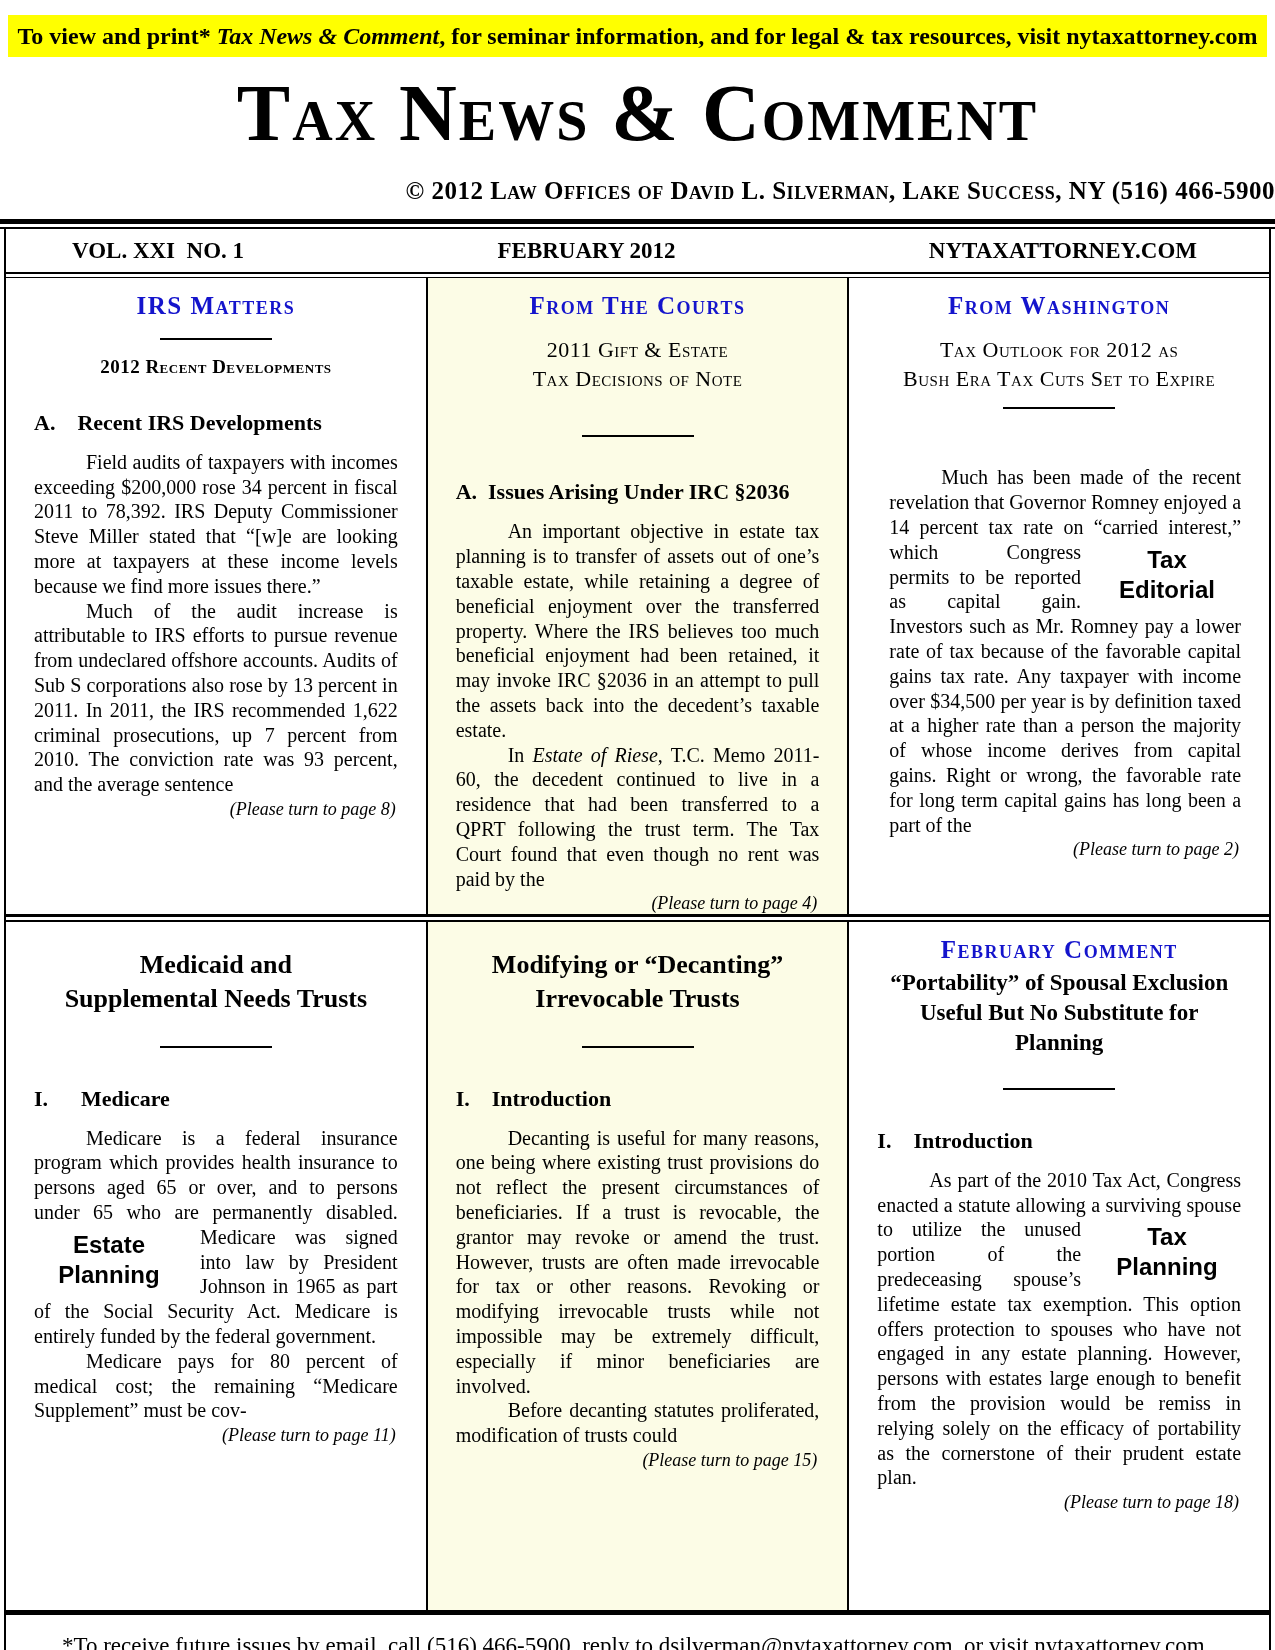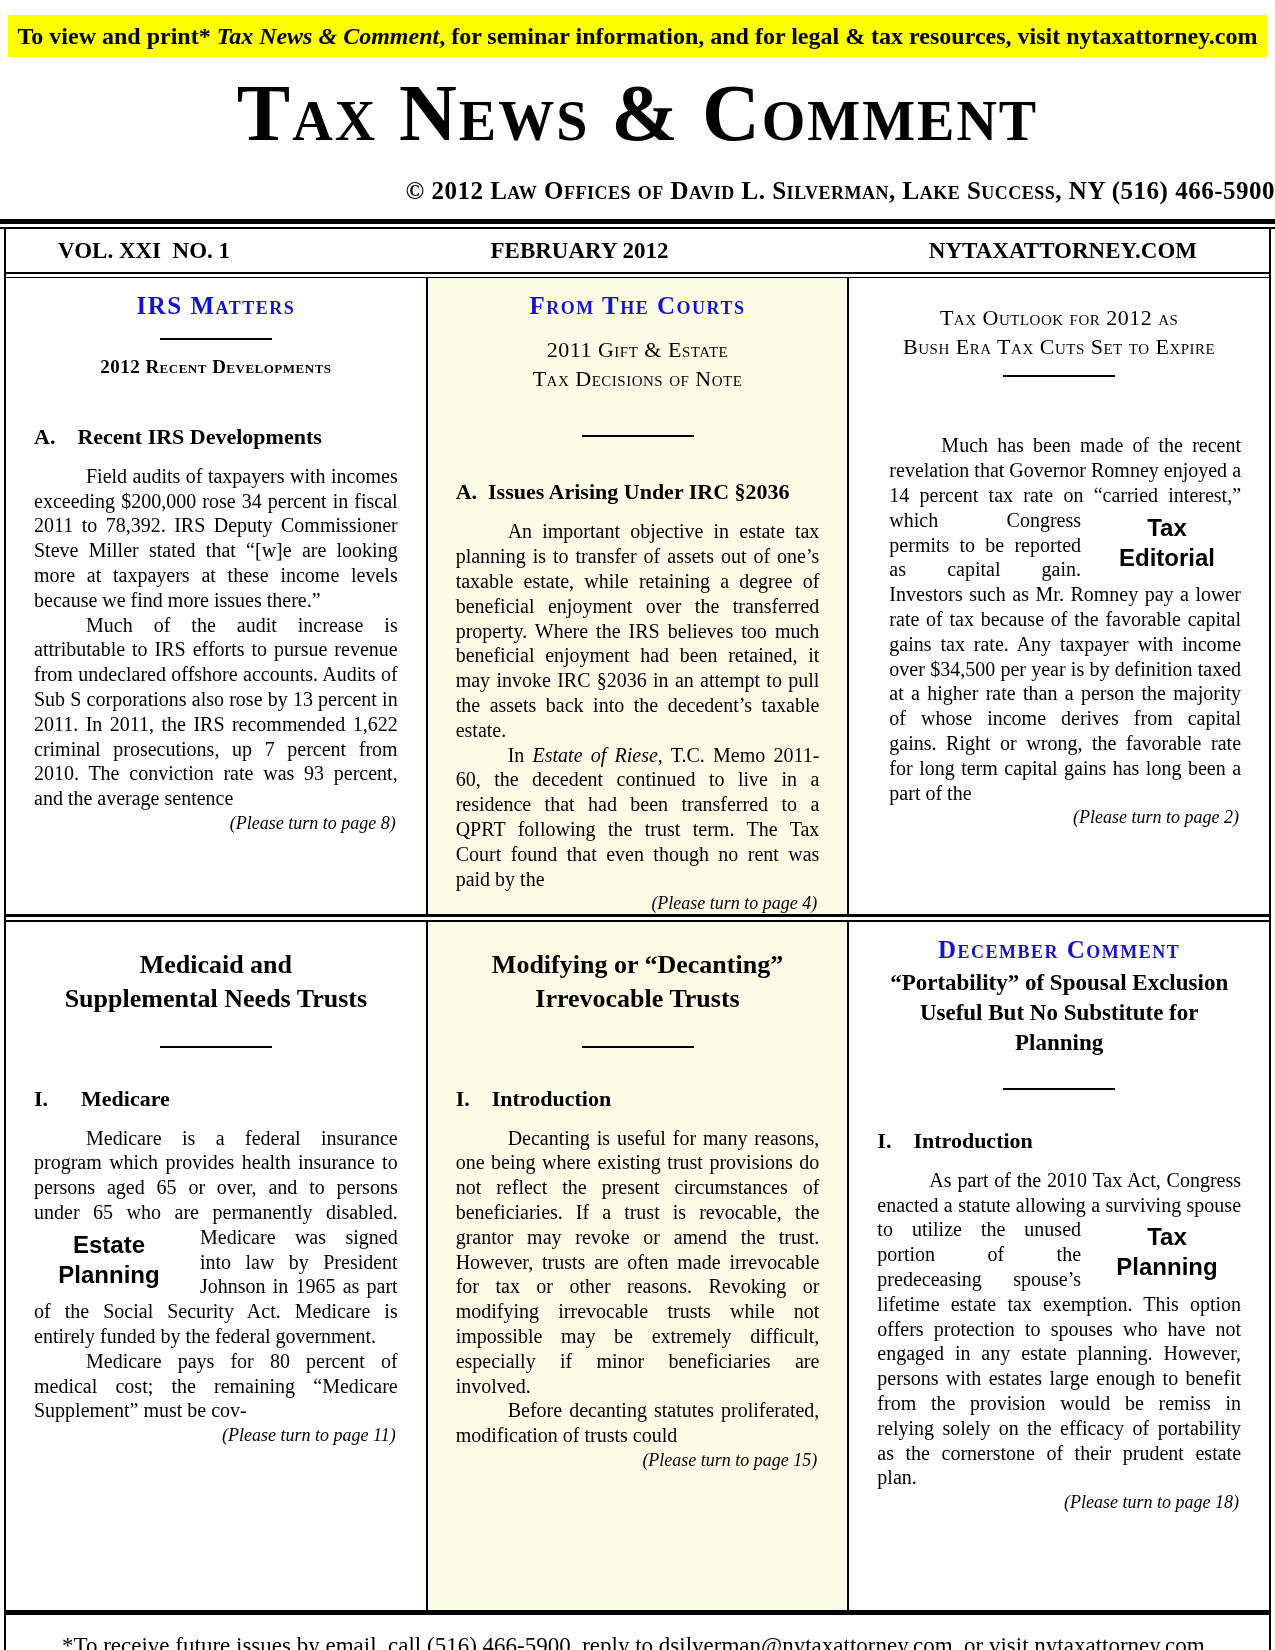--- a/index.html
+++ b/index.html
@@ -25,21 +25,21 @@
     font-size:25px; letter-spacing:0.5px;
   }
   .rule-double-top { margin-top:14px; height:10px; border-top:5px solid #000; border-bottom:2px solid #000; }
   
   .frame {
     margin:0 4px; height:1430px; border-left:2px solid #000; border-right:2px solid #000;
     display:flex; flex-direction:column;
   }
   .vol-bar {
     height:48px; display:flex; align-items:center; justify-content:space-between;
-    padding:0 72px 0 52px; font-weight:bold; font-size:23px;
+    padding:0 72px 0 66px; font-weight:bold; font-size:23px;
   }
   .rule-double-mid { height:6px; border-top:2px solid #000; border-bottom:1px solid #000; }
   .grid-row { display:flex; width:100%; }
   .row-top { height:688px; }
   .row-divider { height:8px; border-top:3px solid #000; border-bottom:2px solid #000; }
   .row-bottom { height:760px; }
   .col { flex:1 1 0; padding:10px 28px 0 28px; overflow:hidden; }
   .col + .col { border-left:2px solid #000; }
   .col.ivory { background:var(--ivory, #fcfce6); }
   
@@ -52,21 +52,21 @@
     white-space:pre-line; margin-top:16px; letter-spacing:0.5px;
   }
   .subtitle2 {
     font-variant:small-caps; font-weight:bold; text-align:center; font-size:19px;
     line-height:1.35; white-space:pre-line; margin-top:14px; letter-spacing:0.5px;
   }
   .center-rule { width:112px; border-top:2px solid #000; margin:18px auto 0 auto; }
   .col-b .center-rule { margin-top:42px; }
   .col-c .center-rule { margin-top:14px; }
   .row-bottom .center-rule { margin-top:30px; }
-  .section-heading { font-weight:bold; font-size:22px; margin-top:44px; }
+  .section-heading { font-weight:bold; font-size:22px; margin-top:30px; }
   .col-b .section-heading { margin-top:42px; }
   .row-bottom .section-heading { margin-top:38px; }
   .body { margin-top:14px; }
   .col-c .body { margin-top:56px;margin-left:12px; }
   .body p {
     font-size:20px; line-height:1.24; text-align:justify; text-indent:52px; margin:0;
   }
   .turn-note {
     font-style:italic; text-align:right; font-size:18px; margin-top:2px; padding-right:2px;
   }
@@ -128,20 +128,21 @@
         <div class="center-rule"></div>
         <h3 class="section-heading">A. Issues Arising Under IRC §2036</h3>
         <div class="body">
           <p>An important objective in estate tax planning is to transfer of assets out of one’s taxable estate, while retaining a degree of beneficial enjoyment over the transferred property. Where the IRS believes too much beneficial enjoyment had been retained, it may invoke IRC §2036 in an attempt to pull the assets back into the decedent’s taxable estate.</p>
           <p><span>In </span><em>Estate of Riese</em><span>, T.C. Memo 2011-60, the decedent continued to live in a residence that had been transferred to a QPRT following the trust term. The Tax Court found that even though no rent was paid by the</span></p>
         </div>
         <div class="turn-note">(Please turn to page 4)</div>
       </section>
 
       <section class="col col-c">
+        <div class="kicker">From Washington</div>
         <div class="subtitle">Tax Outlook for 2012 as
 Bush Era Tax Cuts Set to Expire</div>
         <div class="center-rule"></div>
         <div class="body">
           <p><span>Much has been made of the recent revelation that Governor Romney enjoyed a 14 percent tax rate on “carried interest,” which Congress </span><span class="inset inset-right">Tax
 Editorial</span><span>permits to be reported as capital gain. Investors such as Mr. Romney pay a lower rate of tax because of the favorable capital gains tax rate. Any taxpayer with income over $34,500 per year is by definition taxed at a higher rate than a person the majority of whose income derives from capital gains. Right or wrong, the favorable rate for long term capital gains has long been a part of the</span></p>
         </div>
         <div class="turn-note">(Please turn to page 2)</div>
       </section>
 
@@ -170,21 +171,21 @@
         <div class="center-rule"></div>
         <h3 class="section-heading">I.  Introduction</h3>
         <div class="body">
           <p>Decanting is useful for many reasons, one being where existing trust provisions do not reflect the present circumstances of beneficiaries. If a trust is revocable, the grantor may revoke or amend the trust. However, trusts are often made irrevocable for tax or other reasons. Revoking or modifying irrevocable trusts while not impossible may be extremely difficult, especially if minor beneficiaries are involved.</p>
           <p>Before decanting statutes proliferated, modification of trusts could</p>
         </div>
         <div class="turn-note">(Please turn to page 15)</div>
       </section>
 
       <section class="col col-f">
-        <div class="kicker">December Comment</div>
+        <div class="kicker">February Comment</div>
         <h2 class="article-title">“Portability” of Spousal Exclusion
 Useful But No Substitute for Planning</h2>
         <div class="center-rule"></div>
         <h3 class="section-heading">I. Introduction</h3>
         <div class="body">
           <p><span>As part of the 2010 Tax Act, Congress enacted a statute allowing a surviving spouse to utilize the unused </span><span class="inset inset-right">Tax
 Planning</span><span>portion of the predeceasing spouse’s lifetime estate tax exemption. This option offers protection to spouses who have not engaged in any estate planning. However, persons with estates large enough to benefit from the provision would be remiss in relying solely on the efficacy of portability as the cornerstone of their prudent estate plan.</span></p>
         </div>
         <div class="turn-note">(Please turn to page 18)</div>
       </section>

